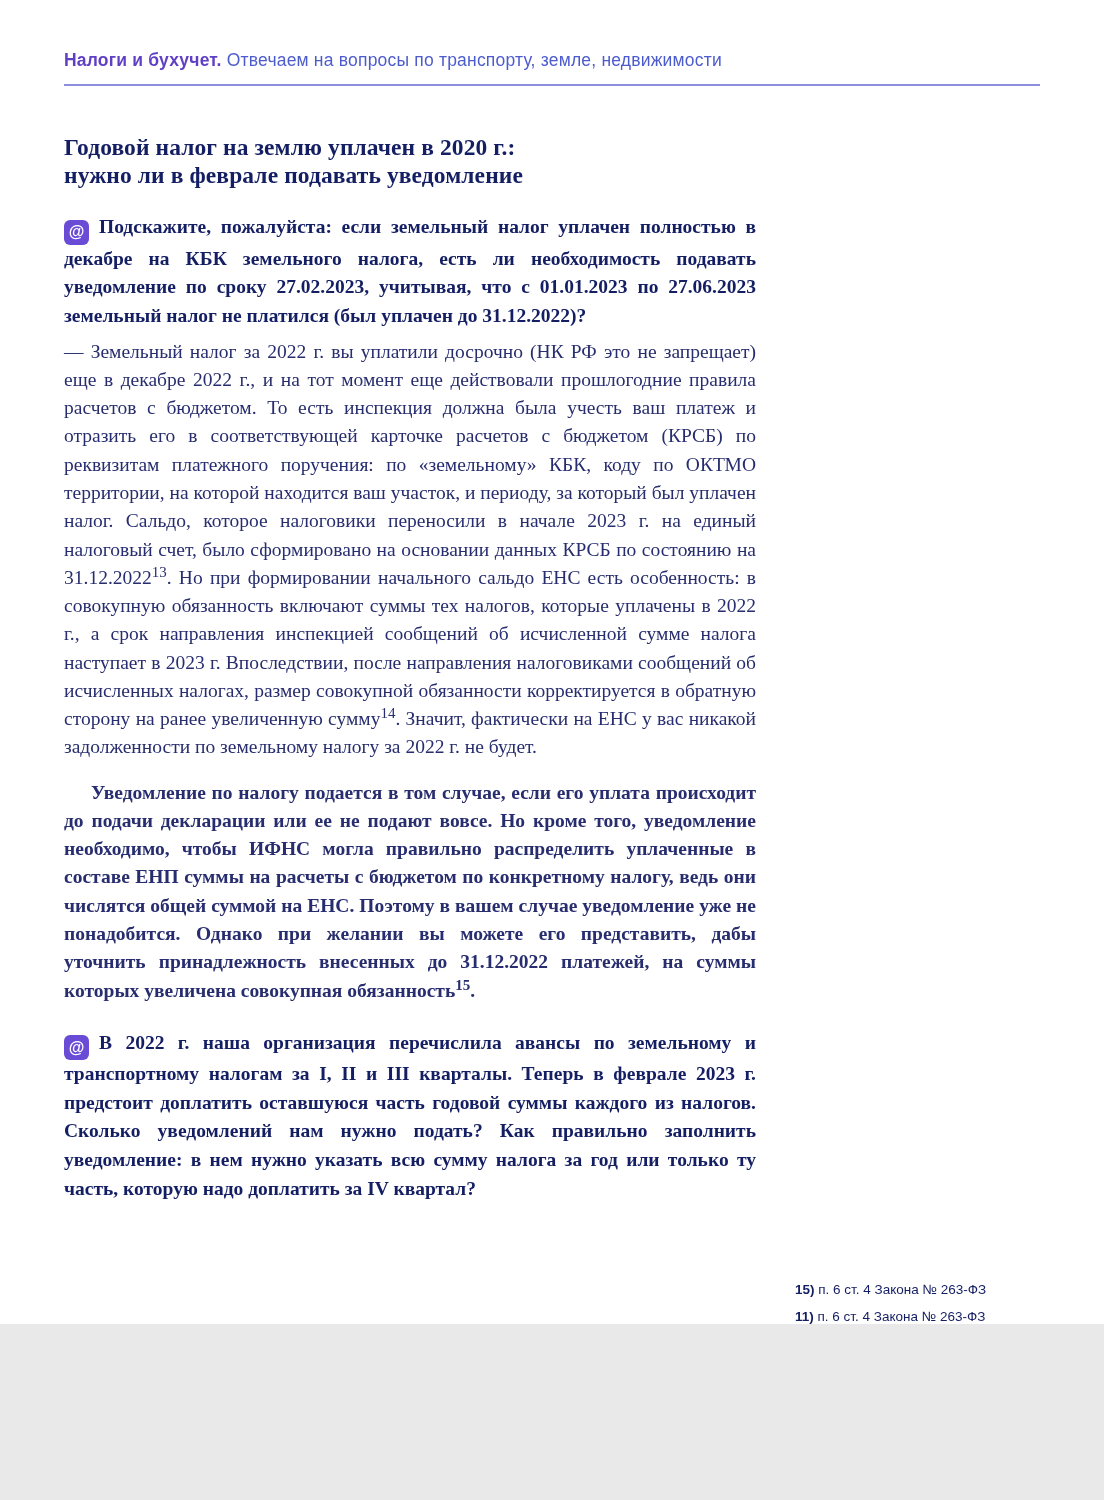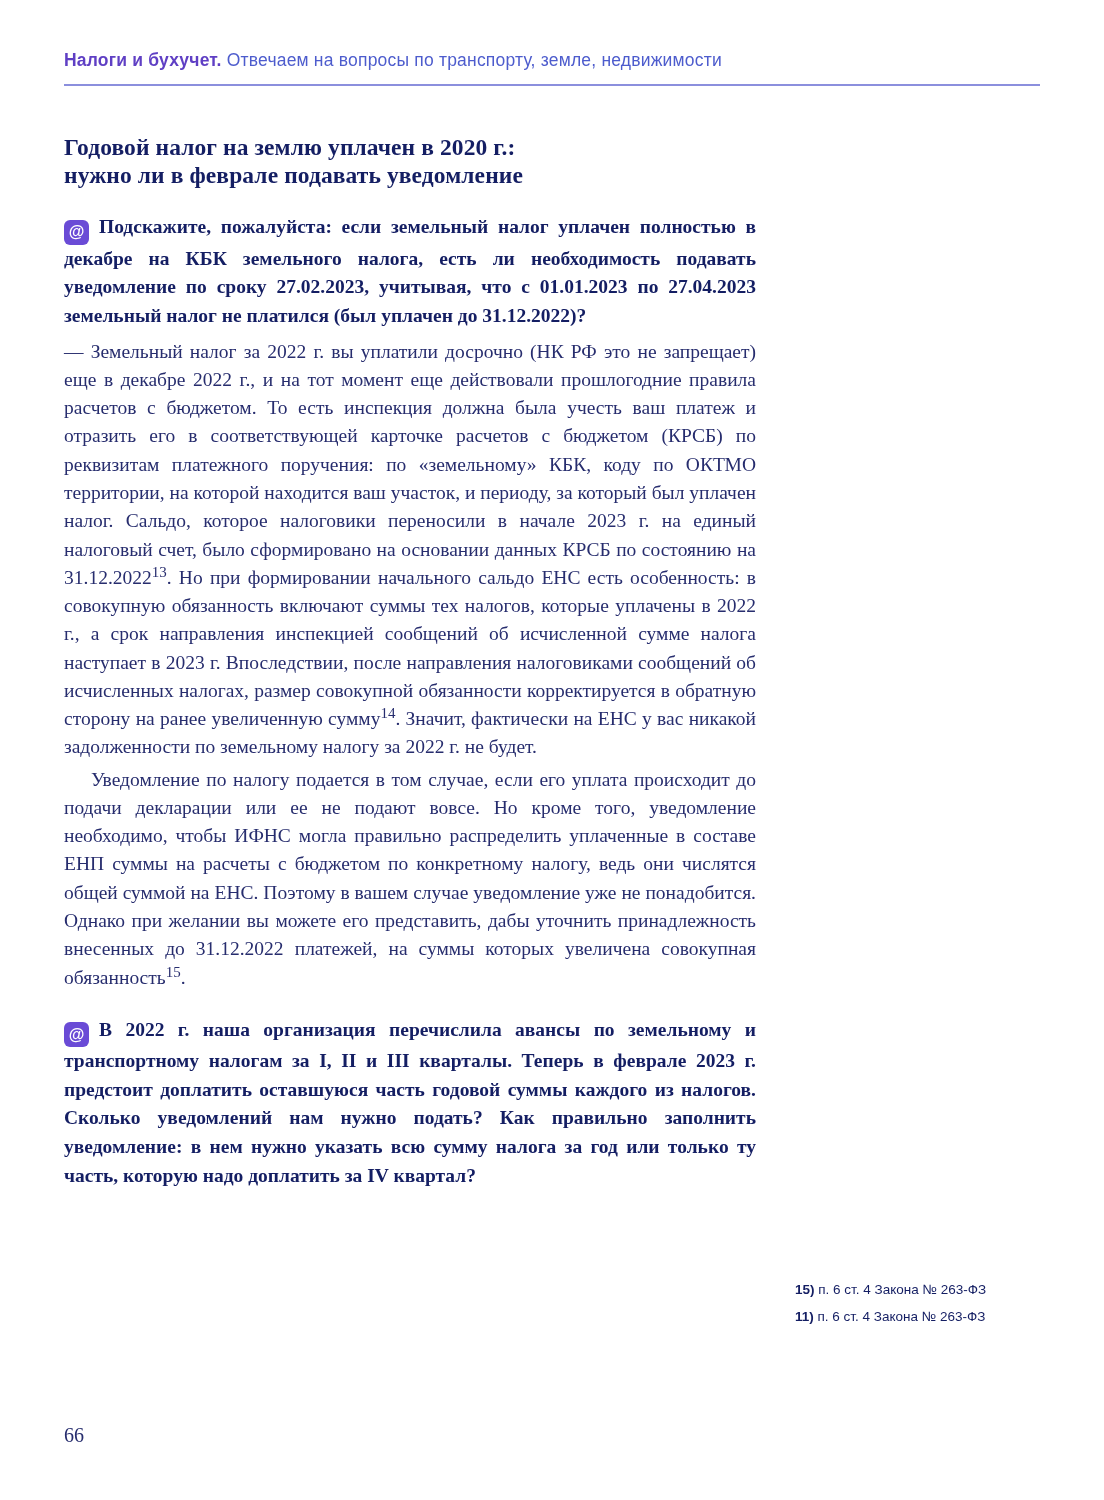--- a/index.html
+++ b/index.html
@@ -1,20 +1,20 @@
 <!DOCTYPE html>
 <html lang="ru" style="--brand-purple: #5f3fc4; --brand-blue: #4d5ccd; --rule-color: #8b8fdd; --heading-navy: #141e63; --text-navy: #272d6e; --icon-purple: #6a4bd6;"><head>
 <meta charset="utf-8">
 <style>
   * { margin: 0; padding: 0; box-sizing: border-box; }
   html, body { background: #e9e9e9; }
   .page {
     position: relative;
     width: 1104px;
-    height: 1500px;
+    height: 1324px;
     margin: 0 auto;
     background: #ffffff;
     overflow: hidden;
     font-family: "Liberation Serif", serif;
   }
   .inner { position: absolute; inset: 0; padding: 50px 64px 0 64px; }
 
   .running-header {
     font-family: "Liberation Sans", sans-serif;
     font-size: 17.5px;
@@ -68,21 +68,21 @@
     text-indent: 0;
   }
 
   .answer {
     margin-top: 7px;
     font-size: 19.5px;
     line-height: 1.45;
     color: var(--text-navy, #272d6e);
     text-align: justify;
   }
-  .answer.cont { margin-top: 4px; text-indent: 27px; }
+  .answer.cont { margin-top: 17px; text-indent: 27px; font-weight: bold; }
   sup { font-size: 15px; line-height: 0; vertical-align: super; }
 
   .footnotes {
     position: absolute;
     left: 795px;
     top: 1280px;
     width: 220px;
     font-family: "Liberation Sans", sans-serif;
     font-size: 13.5px;
     line-height: 1.42;
@@ -111,21 +111,21 @@
       <span class="subtitle">Отвечаем на вопросы по транспорту, земле, недвижимости</span>
     </header>
 
     <hr class="rule">
 
     <div class="main-col">
 
       <h1 class="article-title t1">Годовой налог на землю уплачен в 2020 г.:
 нужно ли в феврале подавать уведомление</h1>
 
-      <p class="question"><span class="at-badge">@</span><span>Подскажите, пожалуйста: если земельный налог уплачен полностью в декабре на КБК земельного налога, есть ли необходимость подавать уведомление по сроку 27.02.2023, учитывая, что с 01.01.2023 по 27.04.2023 земельный налог не платился (был уплачен до 31.12.2022)?</span></p>
+      <p class="question"><span class="at-badge">@</span><span>Подскажите, пожалуйста: если земельный налог уплачен полностью в декабре на КБК земельного налога, есть ли необходимость подавать уведомление по сроку 27.02.2023, учитывая, что с 01.01.2023 по 27.06.2023 земельный налог не платился (был уплачен до 31.12.2022)?</span></p>
 
       <p class="answer"><span>— Земельный налог за 2022 г. вы уплатили досрочно (НК РФ это не запрещает) еще в декабре 2022 г., и на тот момент еще действовали прошлогодние правила расчетов с бюджетом. То есть инспекция должна была учесть ваш платеж и отразить его в соответствующей карточке расчетов с бюджетом (КРСБ) по реквизитам платежного поручения: по «земельному» КБК, коду по ОКТМО территории, на которой находится ваш участок, и периоду, за который был уплачен налог. Сальдо, которое налоговики переносили в начале 2023 г. на единый налоговый счет, было сформировано на основании данных КРСБ по состоянию на 31.12.2022</span><sup>13</sup><span>. Но при формировании начального сальдо ЕНС есть особенность: в совокупную обязанность включают суммы тех налогов, которые уплачены в 2022 г., а срок направления инспекцией сообщений об исчисленной сумме налога наступает в 2023 г. Впоследствии, после направления налоговиками сообщений об исчисленных налогах, размер совокупной обязанности корректируется в обратную сторону на ранее увеличенную сумму</span><sup>14</sup><span>. Значит, фактически на ЕНС у вас никакой задолженности по земельному налогу за 2022 г. не будет.</span></p>
 
       <p class="answer cont"><span>Уведомление по налогу подается в том случае, если его уплата происходит до подачи декларации или ее не подают вовсе. Но кроме того, уведомление необходимо, чтобы ИФНС могла правильно распределить уплаченные в составе ЕНП суммы на расчеты с бюджетом по конкретному налогу, ведь они числятся общей суммой на ЕНС. Поэтому в вашем случае уведомление уже не понадобится. Однако при желании вы можете его представить, дабы уточнить принадлежность внесенных до 31.12.2022 платежей, на суммы которых увеличена совокупная обязанность</span><sup>15</sup><span>.</span></p>
 
 
       <p class="question"><span class="at-badge">@</span><span>В 2022 г. наша организация перечислила авансы по земельному и транспортному налогам за I, II и III кварталы. Теперь в феврале 2023 г. предстоит доплатить оставшуюся часть годовой суммы каждого из налогов. Сколько уведомлений нам нужно подать? Как правильно заполнить уведомление: в нем нужно указать всю сумму налога за год или только ту часть, которую надо доплатить за IV квартал?</span></p>
 
     </div>
 

